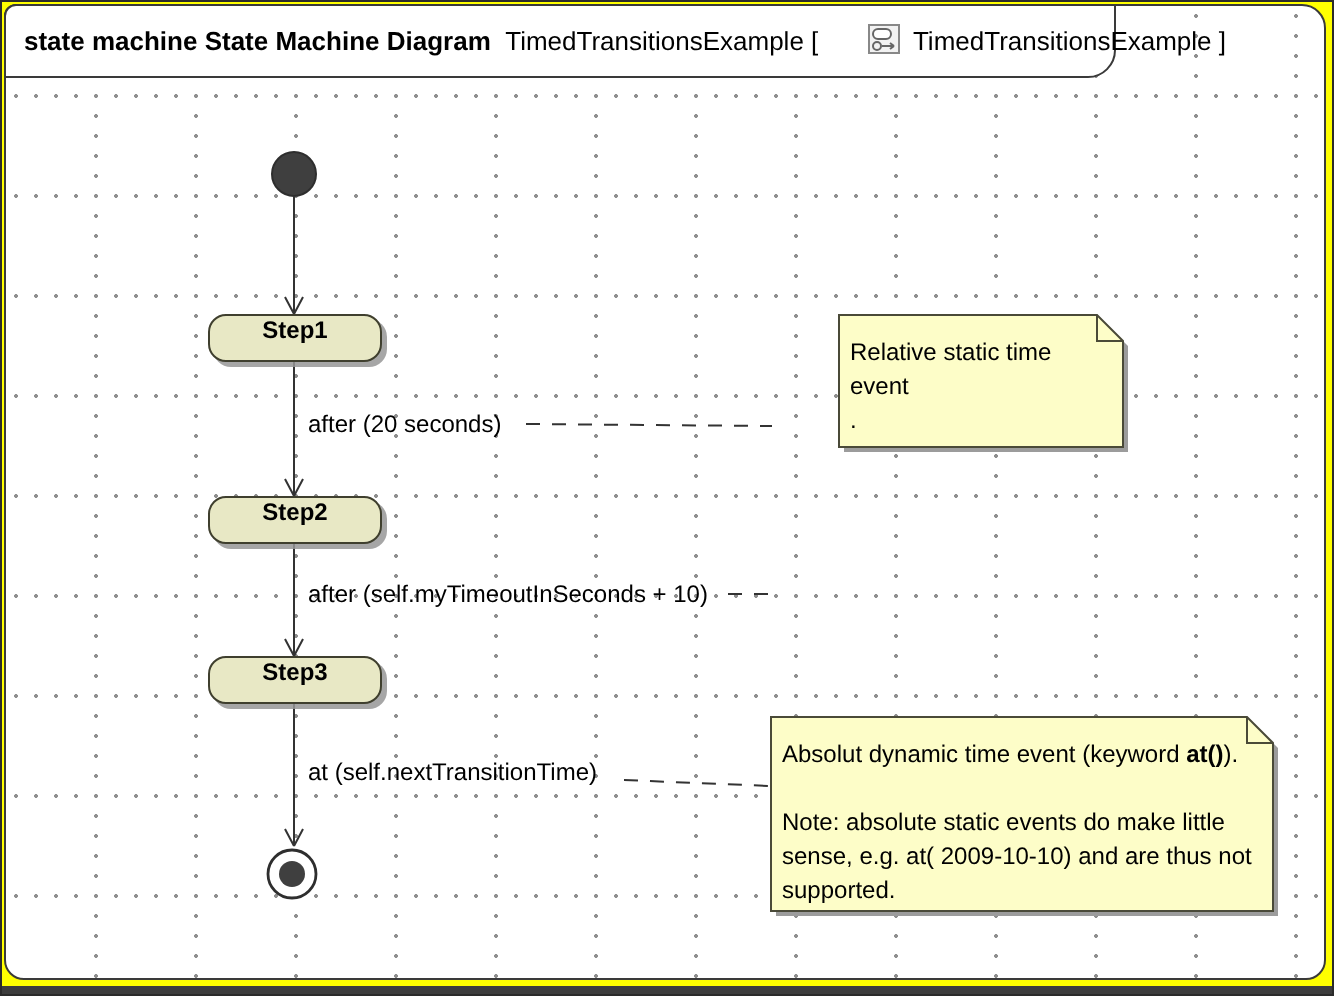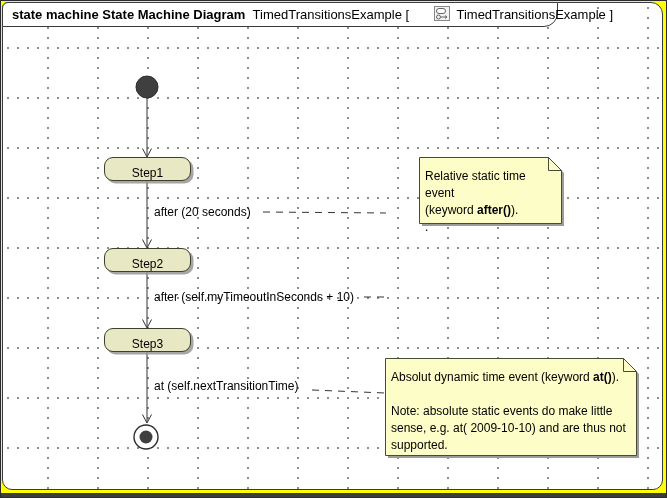--- a/index.html
+++ b/index.html
@@ -18,41 +18,41 @@
     background-color:#ffffff;
     background-image:
       radial-gradient(circle,#8f8f8f 0.8px,transparent 1.1px),
       radial-gradient(circle,#8f8f8f 0.8px,transparent 1.1px);
     background-size:10px 50px,50px 10px;
     background-position:0 20px,20px 0;
     border:1px solid #3a3a3a;
     border-radius:6px 12px 10px 10px;
   }
   .title-tab{
-    position:absolute;left:1px;top:1px;width:556px;height:25px;
+    position:absolute;left:1px;top:1px;width:556px;height:37px;
     background:#ffffff;
     border:1px solid #3a3a3a;
     border-top-left-radius:6px;
     border-bottom-right-radius:14px;
     display:flex;align-items:center;
     padding-left:9px;box-sizing:border-box;
     font-size:13px;color:#000;white-space:pre;
     z-index:5;
   }
   .title-tab b{font-weight:bold;}
   .diagram-icon{display:inline-block;margin:0 3px;vertical-align:-3px;}
   svg.overlay{position:absolute;left:0;top:0;z-index:2;}
   .state{
     position:absolute;width:87px;height:24px;box-sizing:border-box;
     background:#e8e8c5;
     border:1.4px solid #3f3f2e;
     border-radius:9px;
     box-shadow:2.5px 2.5px 0 rgba(150,150,150,0.85);
-    display:flex;align-items:flex-end;justify-content:center;
-    font-size:12px;font-weight:normal;color:#000;
+    display:flex;align-items:flex-start;justify-content:center;
+    font-size:12px;font-weight:bold;color:#000;
     z-index:4;
   }
   .trans-label{
     position:absolute;font-size:12px;color:#000;white-space:nowrap;z-index:4;
   }
   .note{position:absolute;z-index:4;}
   .note svg{position:absolute;left:0;top:0;}
   .note-body{
     position:absolute;left:6px;top:11px;right:8px;
     font-size:12px;line-height:17px;color:#000;
@@ -128,21 +128,20 @@
   <div class="trans-label" style="left:153px;top:378px;">at (self.nextTransitionTime)</div>
 
   <div class="note" style="left:385px;top:156px;width:147px;height:70px;margin-left:33px;">
     <svg width="147" height="70">
       <path d="M3,3 H132 L145,16 V69 H3 Z" fill="#9c9c9c"></path>
       <path d="M0.5,0.5 H129.5 L142.5,13.5 V66.5 H0.5 Z" fill="#fdfdc8" stroke="#4a4a38"></path>
       <path d="M129.5,0.5 V13.5 H142.5" fill="none" stroke="#4a4a38"></path>
     </svg>
     <div class="note-body">
       <div>Relative static time event</div>
-      <div><span>(keyword </span><b>after()</b><span>).</span></div>
       <div>.</div>
     </div>
   </div>
 
 
   <div class="note" style="left:384px;top:357px;width:256px;height:101px;">
     <svg width="256" height="101">
       <path d="M3,3 H241 L254,16 V100 H3 Z" fill="#9c9c9c"></path>
       <path d="M0.5,0.5 H238.5 L251.5,13.5 V97.5 H0.5 Z" fill="#fdfdc8" stroke="#4a4a38"></path>
       <path d="M238.5,0.5 V13.5 H251.5" fill="none" stroke="#4a4a38"></path>

